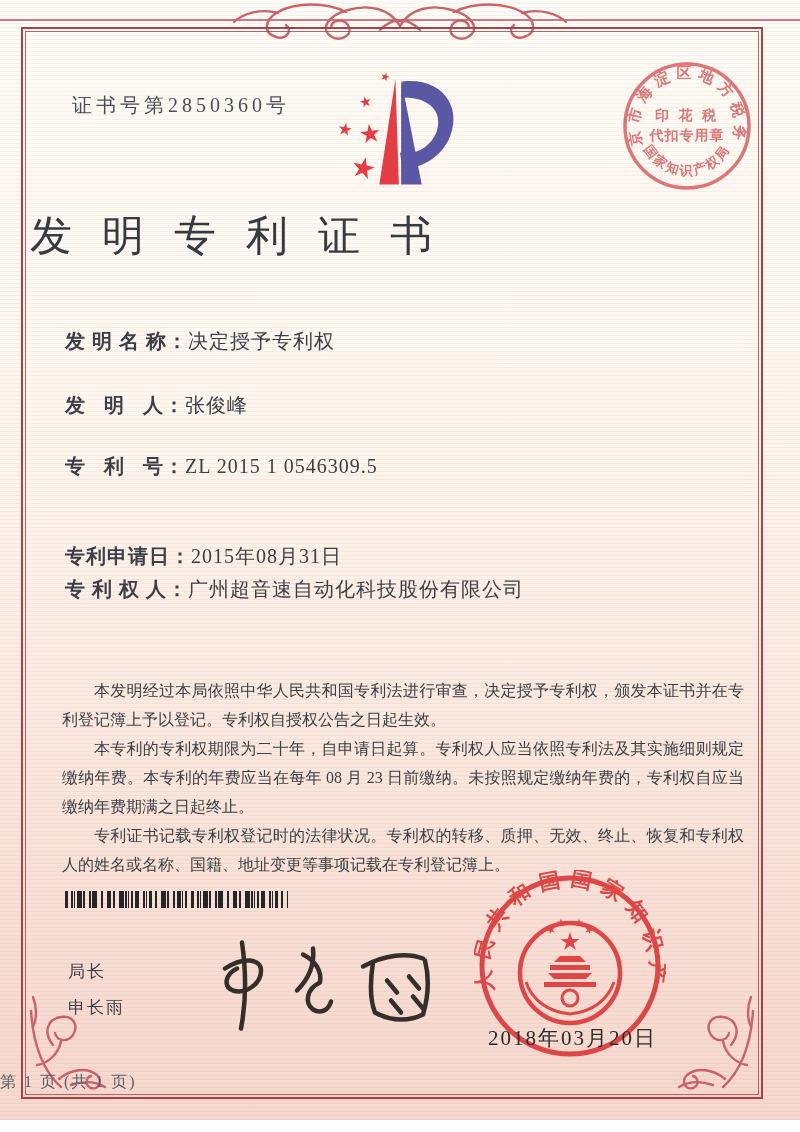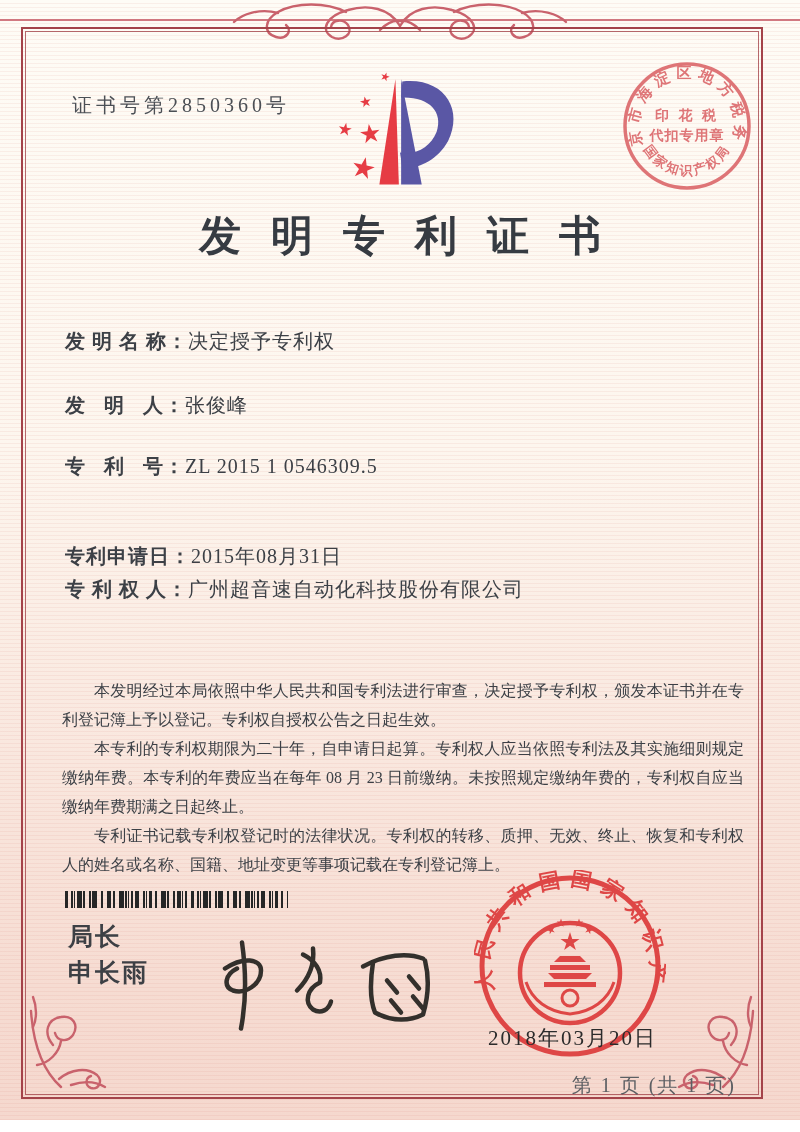--- a/index.html
+++ b/index.html
@@ -20,42 +20,42 @@
   .frame::before{content:"";position:absolute;inset:2px;border:1px solid var(--border_red);opacity:.8;}
   .orn-top{position:absolute;left:230px;top:0;width:340px;height:46px;}
   .corner{position:absolute;width:112px;height:112px;}
   .corner.bl{left:25px;bottom:25px;}
   .corner.br{right:41px;bottom:25px;transform:scaleX(-1);}
   .orn-stroke{stroke:var(--ornament_pink);fill:none;stroke-width:2.4;stroke-linecap:round;}
   .certno{position:absolute;left:72px;top:92px;font-size:20px;letter-spacing:4px;color:#4b4f55;}
   .logo{position:absolute;left:331px;top:70px;width:138px;height:126px;}
   .stamp{position:absolute;left:615px;top:56px;width:144px;height:144px;opacity:.92;}
   .stamp text{fill:var(--stamp_red);font-family:"Liberation Serif","DejaVu Serif",serif;font-weight:bold;}
-  .title{position:absolute;left:0;right:0;top:208px;text-align:center;font-size:42px;color:#363b42;
-         letter-spacing:30px;text-indent:30px;font-weight:700;}
+  .title{position:absolute;left:0;right:0;top:208px;text-align:left;font-size:42px;color:#363b42;
+         letter-spacing:30px;text-indent:30px;font-weight:400;}
   .field{position:absolute;left:65px;right:50px;font-size:20px;color:var(--ink);letter-spacing:1px;}
   .f-label{white-space:pre;font-weight:bold;}
   .f-value{white-space:pre;}
   .bodytext{position:absolute;left:62px;right:56px;top:676px;color:var(--ink);}
   .bodytext p{margin:0;font-size:16px;line-height:29px;text-align:justify;text-indent:2em;}
   .barcode{position:absolute;left:65px;top:891px;width:223px;height:17px;
     background-image:
       repeating-linear-gradient(90deg,#262626 0 2px,transparent 2px 6px),
       repeating-linear-gradient(90deg,#262626 0 1px,transparent 1px 9px),
       repeating-linear-gradient(90deg,#262626 0 3px,transparent 3px 14px);
   }
-  .signer{position:absolute;left:68px;top:918px;font-family:"Liberation Sans","DejaVu Sans",sans-serif;
-          font-size:25px;color:#3d4045;font-weight:bold;line-height:36px;letter-spacing:2px;}
+  .signer{position:absolute;left:68px;top:954px;font-family:"Liberation Sans","DejaVu Sans",sans-serif;
+          font-size:17px;color:#3d4045;font-weight:normal;line-height:36px;letter-spacing:2px;}
   .signature{position:absolute;left:195px;top:934px;width:250px;height:100px;}
   .signature path{stroke:var(--signink);stroke-width:4.5;fill:none;stroke-linecap:round;stroke-linejoin:round;}
   .seal{position:absolute;left:474px;top:870px;width:192px;height:192px;opacity:.93;}
   .seal text{fill:var(--seal_red);font-family:"Liberation Serif","DejaVu Serif",serif;font-weight:bold;}
   .seal .rd{fill:var(--seal_red);} .seal .rs{stroke:var(--seal_red);fill:none;}
   .sealdate{position:absolute;left:488px;top:1024px;font-size:21px;color:#2b2b2b;letter-spacing:2px;z-index:5;}
-  .footer{position:absolute;left:0;right:64px;top:1072px;text-align:right;font-size:20px;color:#5c5f63;letter-spacing:2px;}
+  .footer{position:absolute;left:0;right:64px;top:1072px;text-align:left;font-size:16px;color:#5c5f63;letter-spacing:2px;}
 </style>
 </head>
 <body>
 
 <div class="page">
 
   <div class="topline"></div>
 
   <svg class="orn-top" viewBox="0 0 340 46">
     <g class="orn-stroke">

